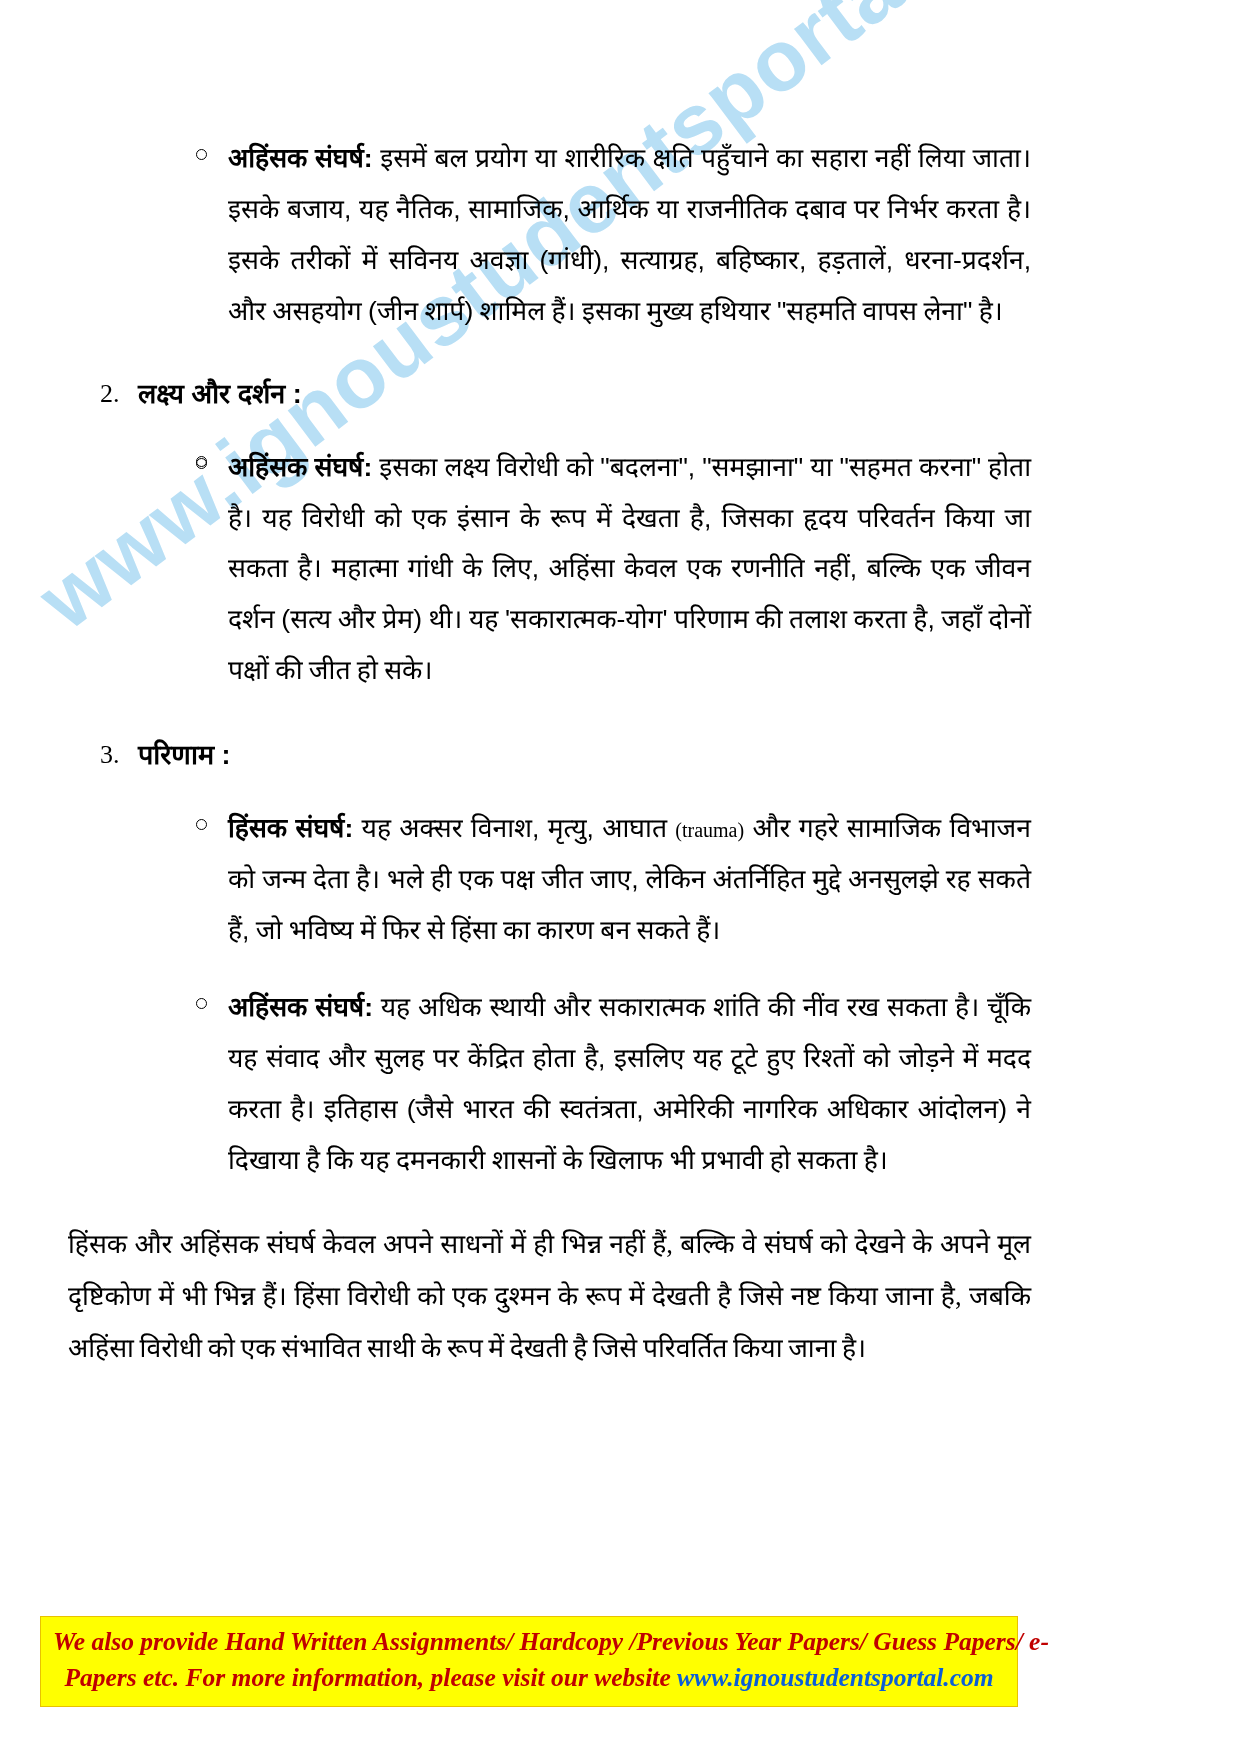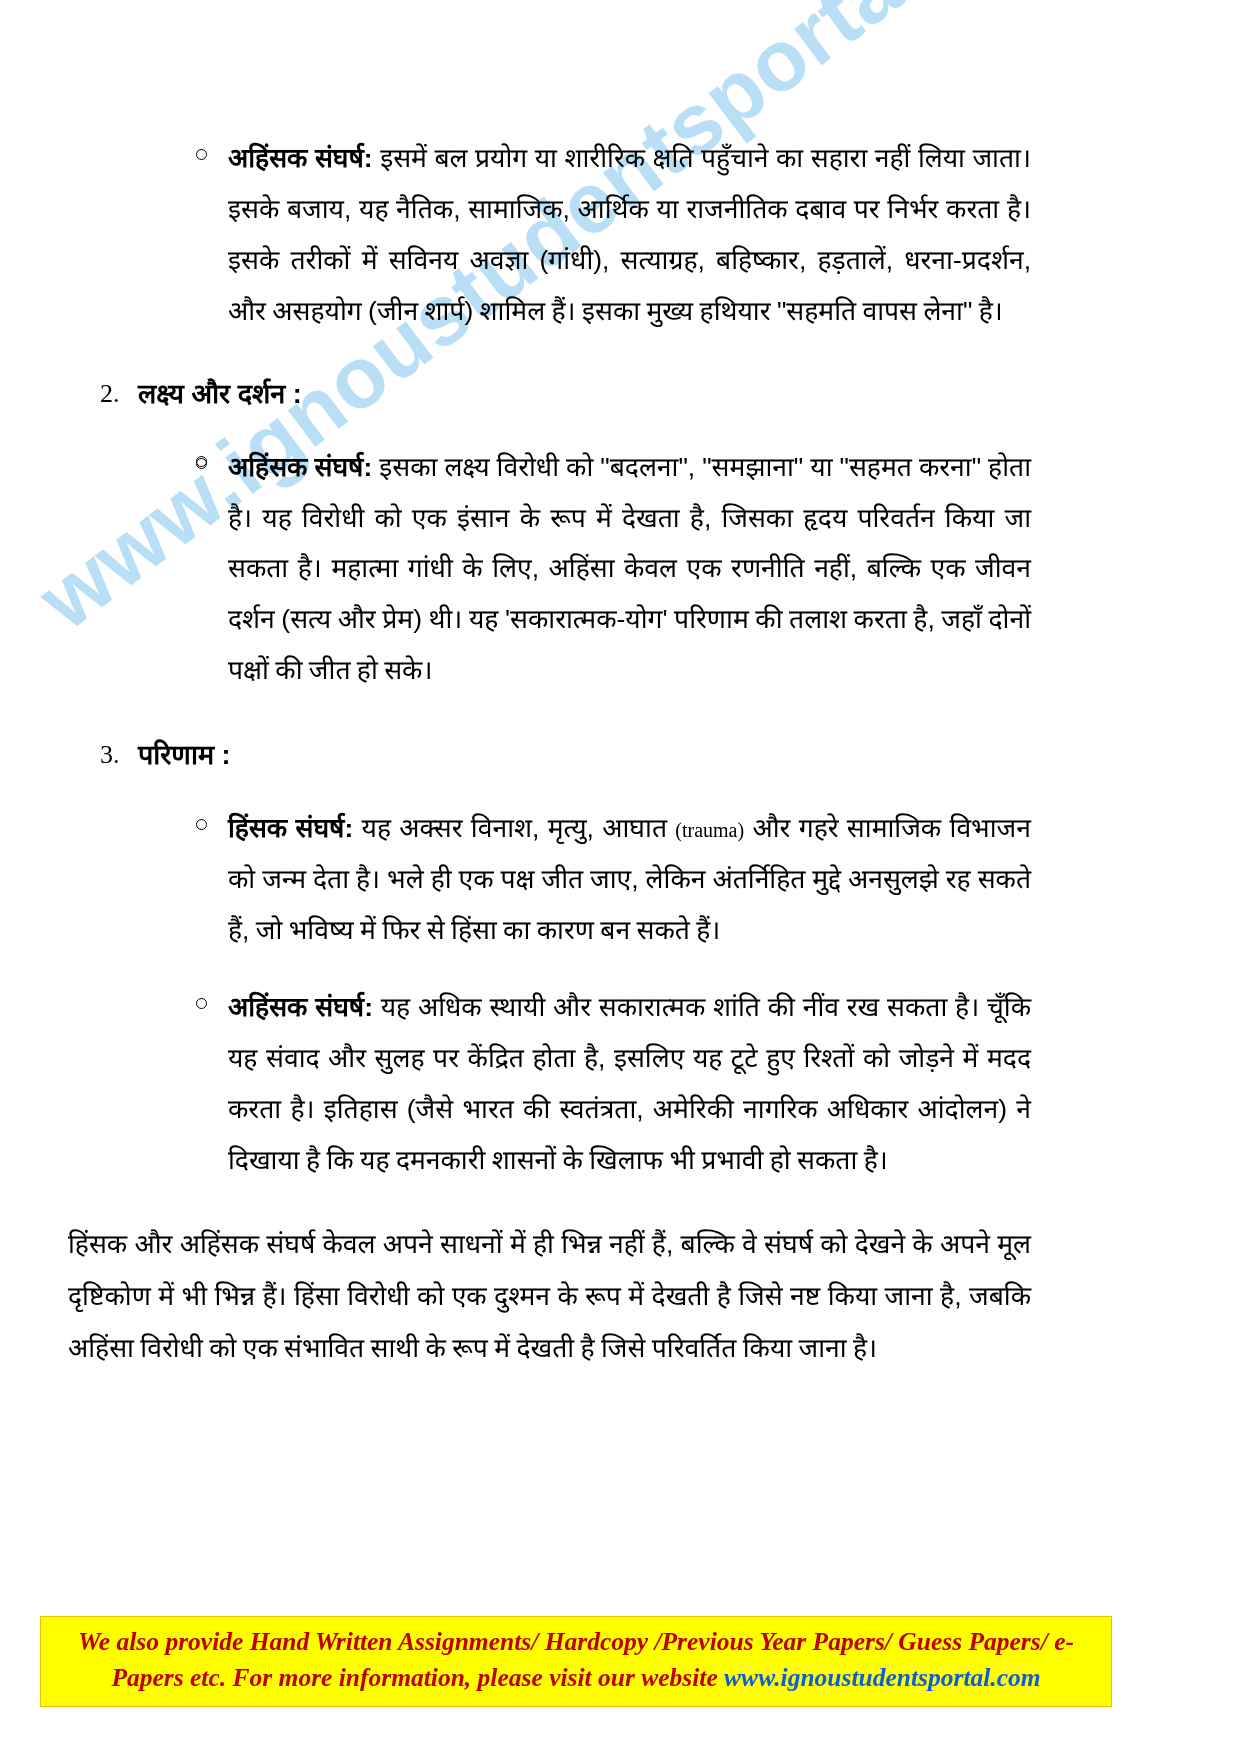--- a/index.html
+++ b/index.html
@@ -110,21 +110,21 @@
     text-align: justify;
     text-justify: inter-word;
     word-spacing: -1px;
   }
 
   
   .footer-banner {
     position: absolute;
     left: 40px;
     top: 1616px;
-    width: 1072px;
+    width: 978px;
     background: #ffff00;
     border: 1px solid #e8c200;
     box-sizing: border-box;
     padding: 7px 12px 10px 12px;
     text-align: center;
     z-index: 3;
   }
   .footer-line {
     font-family: "Liberation Serif", "DejaVu Serif", serif;
     font-style: italic;
@@ -176,21 +176,21 @@
     <div class="bullet-row" style="margin-top:26px;">
       <span class="bullet-marker"></span>
       <div class="bullet-text"><b>हिंसक संघर्ष</b><b>:</b><span> यह अक्सर विनाश, मृत्यु, आघात </span><span class="lat">(trauma)</span><span> और गहरे सामाजिक विभाजन को जन्म देता है। भले ही एक पक्ष जीत जाए, लेकिन अंतर्निहित मुद्दे अनसुलझे रह सकते हैं, जो भविष्य में फिर से हिंसा का कारण बन सकते हैं।</span></div>
     </div>
 
     <div class="bullet-row" style="margin-top:24px;">
       <span class="bullet-marker"></span>
       <div class="bullet-text"><b>अहिंसक संघर्ष</b><b>:</b><span> यह अधिक स्थायी और सकारात्मक शांति की नींव रख सकता है। चूँकि यह संवाद और सुलह पर केंद्रित होता है, इसलिए यह टूटे हुए रिश्तों को जोड़ने में मदद करता है। इतिहास (जैसे भारत की स्वतंत्रता, अमेरिकी नागरिक अधिकार आंदोलन) ने दिखाया है कि यह दमनकारी शासनों के खिलाफ भी प्रभावी हो सकता है।</span></div>
     </div>
 
-    <p class="closing-para" style="margin-top:34px;">हिंसक और अहिंसक संघर्ष केवल अपने साधनों में ही भिन्न नहीं हैं, बल्कि वे संघर्ष को देखने के अपने मूल दृष्टिकोण में भी भिन्न हैं। हिंसा विरोधी को एक दुश्मन के रूप में देखती है जिसे नष्ट किया जाना है, जबकि अहिंसा विरोधी को एक संभावित साथी के रूप में देखती है जिसे परिवर्तित किया जाना है।</p>
+    <p class="closing-para" style="margin-top:34px;font-family:Liberation Serif, serif;">हिंसक और अहिंसक संघर्ष केवल अपने साधनों में ही भिन्न नहीं हैं, बल्कि वे संघर्ष को देखने के अपने मूल दृष्टिकोण में भी भिन्न हैं। हिंसा विरोधी को एक दुश्मन के रूप में देखती है जिसे नष्ट किया जाना है, जबकि अहिंसा विरोधी को एक संभावित साथी के रूप में देखती है जिसे परिवर्तित किया जाना है।</p>
 
   </div>
 
   <div class="footer-banner">
     <div class="footer-line">We also provide Hand Written Assignments/ Hardcopy /Previous Year Papers/ Guess Papers/ e-</div>
     <div class="footer-line"><span>Papers etc. For more information, please visit our website </span><span class="footer-url">www.ignoustudentsportal.com</span></div>
   </div>
 
 </div>
 

